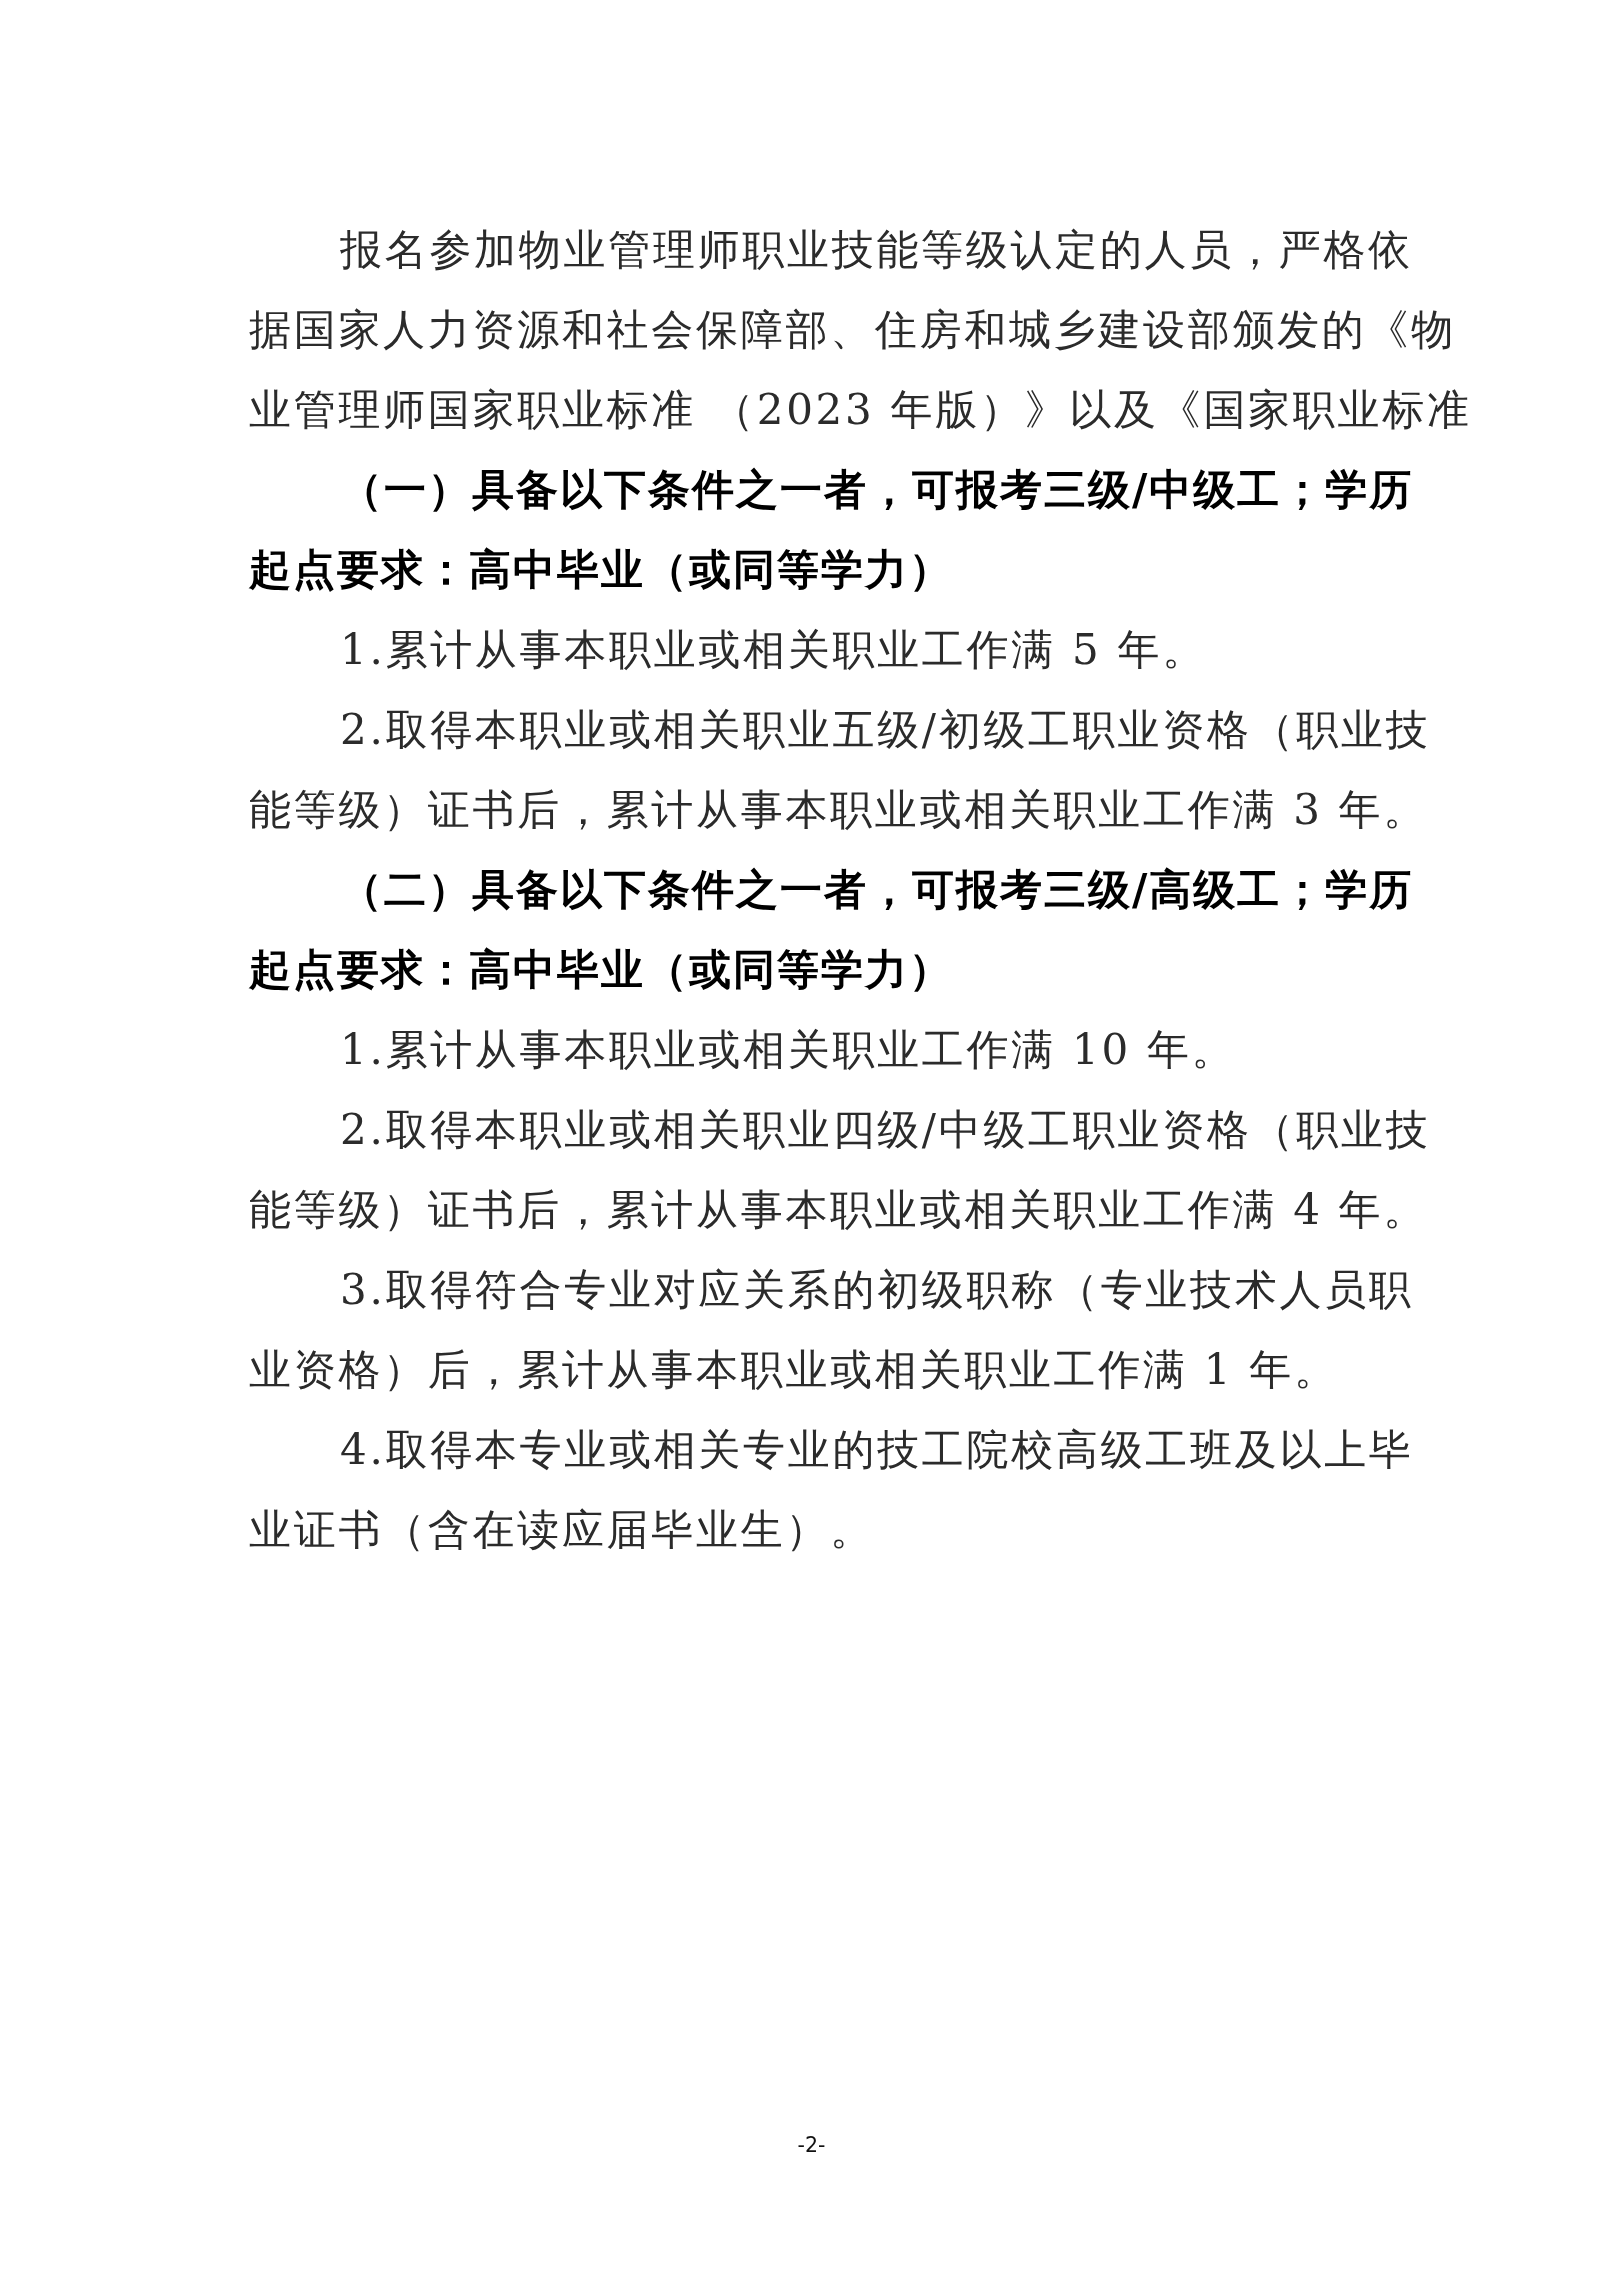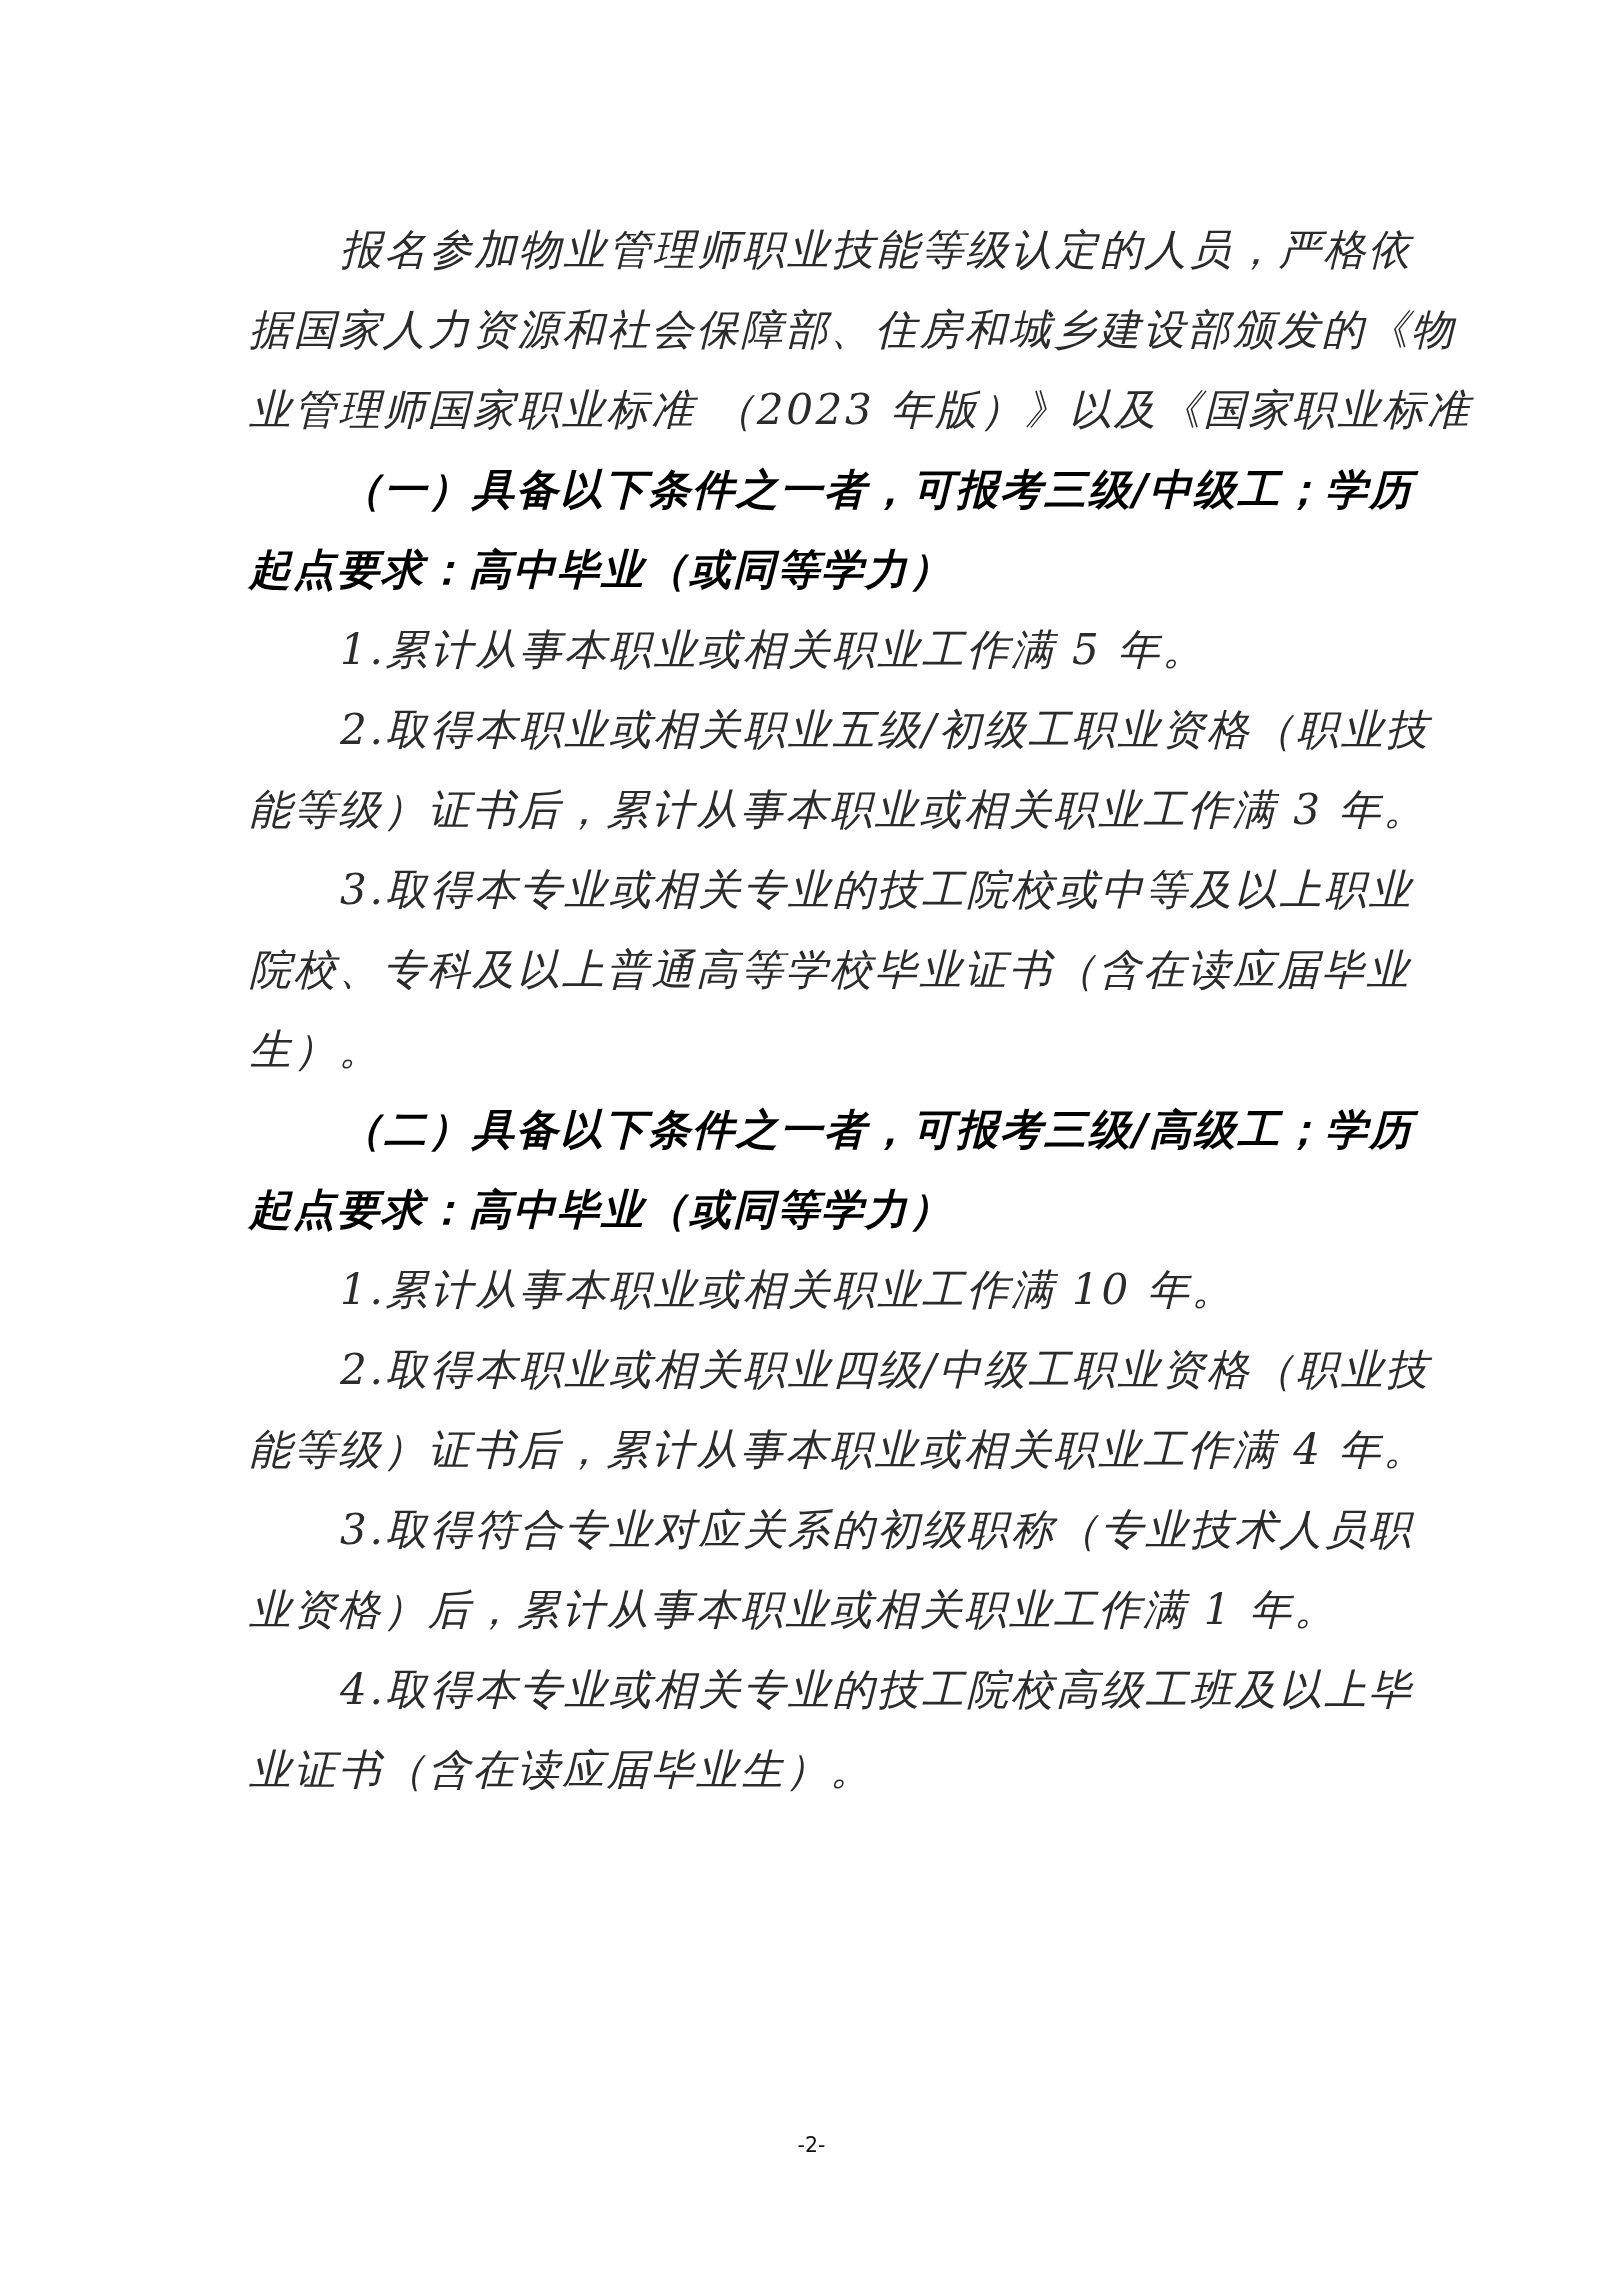--- a/index.html
+++ b/index.html
@@ -19,21 +19,20 @@
       top: 0;
       width: 1623px;
       height: 2295px;
       background: #ffffff;
     }
     .text-block {
       position: absolute;
       left: 249px;
       top: 210px;
       width: 1139px;
-      font-style: italic;
     }
     .line {
       height: 80px;
       line-height: 80px;
       font-size: 42px;
       white-space: nowrap;
       overflow: visible;
       font-family: "DejaVu Serif", "Liberation Serif", serif;
       color: #2b2b2b;
       font-weight: 300;
@@ -79,25 +78,20 @@
       <div class="line heading">起点要求：高中毕业（或同等学力）</div>
     </div>
 
     <div>
       <div class="line indent">1.累计从事本职业或相关职业工作满 5 年。</div>
     </div>
     <div>
       <div class="line full indent">2.取得本职业或相关职业五级/初级工职业资格（职业技</div>
       <div class="line full">能等级）证书后，累计从事本职业或相关职业工作满 3 年。</div>
     </div>
-    <div>
-      <div class="line full indent">3.取得本专业或相关专业的技工院校或中等及以上职业</div>
-      <div class="line full">院校、专科及以上普通高等学校毕业证书（含在读应届毕业</div>
-      <div class="line">生）。</div>
-    </div>
 
     <div>
       <div class="line heading full indent">（二）具备以下条件之一者，可报考三级/高级工；学历</div>
       <div class="line heading">起点要求：高中毕业（或同等学力）</div>
     </div>
 
     <div>
       <div class="line indent">1.累计从事本职业或相关职业工作满 10 年。</div>
     </div>
     <div>

